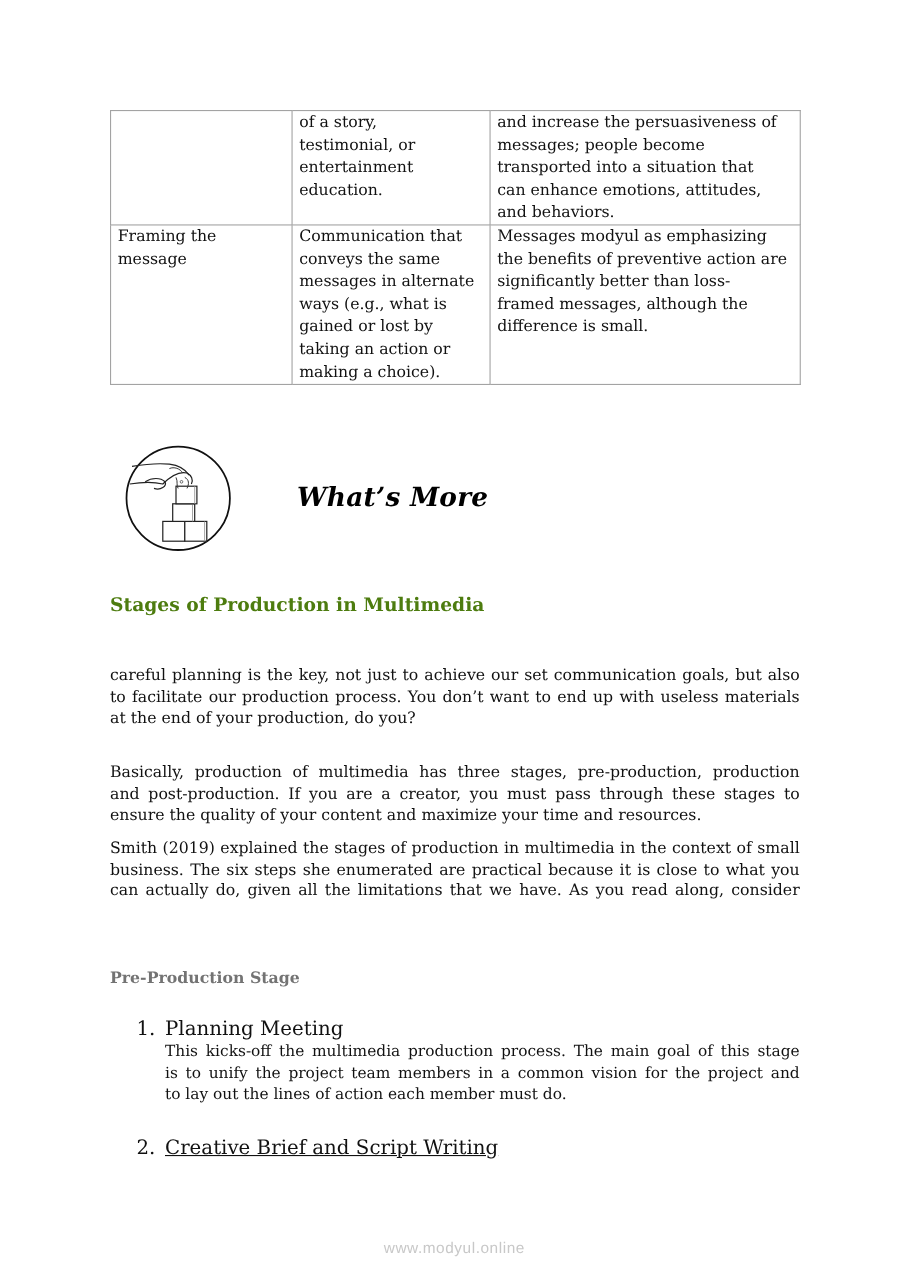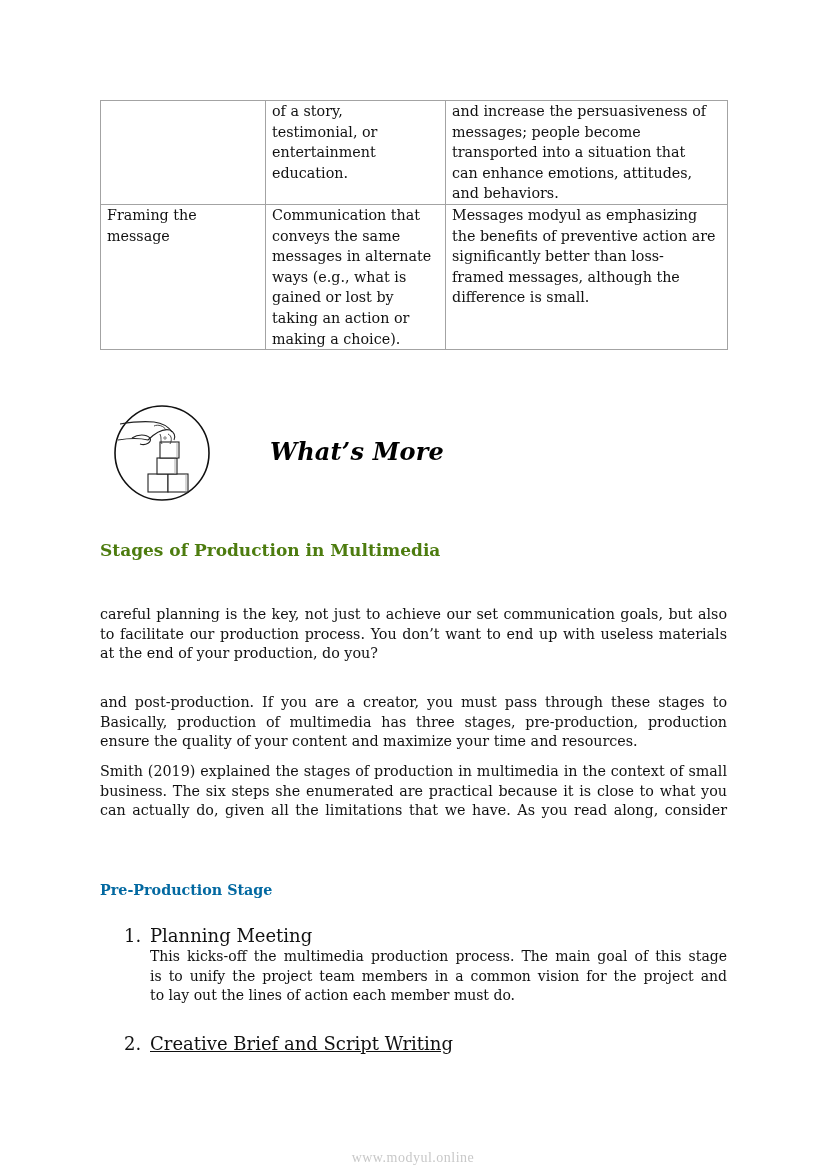--- a/index.html
+++ b/index.html
@@ -44,37 +44,37 @@
 
     .para {
       position: absolute; left: 100px; width: 627px;
       font-size: 14.3px; line-height: 19.6px; text-align: justify;
     }
     .para .ln { display: block; text-align: justify; text-align-last: justify; white-space: nowrap; }
     .para .ln.last { text-align-last: left; }
 
     .sub-title {
       position: absolute; left: 100px; top: 882px;
-      font-weight: bold; font-size: 14.3px; color: #0369a1;
+      font-weight: bold; font-size: 14.3px; color: #737373;
     }
 
     .list-item {
       position: absolute; left: 124px; font-size: 18px; line-height: 19.6px; margin-top: 15px;
     }
     .list-item .num { display: inline-block; width: 26px; }
     .list-item-body {
       position: absolute; left: 150px; width: 577px; font-size: 14px; line-height: 19.6px;
     }
     .list-item-body .ln { display: block; text-align: justify; text-align-last: justify; white-space: nowrap; }
     .list-item-body .ln.last { text-align-last: left; }
 
     .watermark {
       position: absolute; left: 0; width: 826px; top: 1126px; text-align: center;
-      font-family: Liberation Serif, serif;
-      font-size: 14px; color: #c8c8c8; letter-spacing: 0.5px; margin-top: 24px;
+      font-family: Liberation Sans, sans-serif;
+      font-size: 14px; color: #c8c8c8; letter-spacing: 0.5px;
     }
   </style>
 </head>
 <body>
 
 <div class="page">
 
   <table class="tbl">
     <colgroup>
         <col class="c1">
@@ -148,22 +148,22 @@
 
   <div class="section-title">Stages of Production in Multimedia</div>
 
   <div class="para" style="top:605px;">
     <span class="ln">careful planning is the key, not just to achieve our set communication goals, but also</span>
     <span class="ln">to facilitate our production process. You don’t want to end up with useless materials</span>
     <span class="ln last">at the end of your production, do you?</span>
   </div>
 
   <div class="para" style="top:693px;">
+    <span class="ln">Basically, production of multimedia has three stages, pre-production, production</span>
     <span class="ln">and post-production. If you are a creator, you must pass through these stages to</span>
-    <span class="ln">Basically, production of multimedia has three stages, pre-production, production</span>
     <span class="ln last">ensure the quality of your content and maximize your time and resources.</span>
   </div>
 
   <div class="para" style="top:762px;">
     <span class="ln">Smith (2019) explained the stages of production in multimedia in the context of small</span>
     <span class="ln">business. The six steps she enumerated are practical because it is close to what you</span>
     <span class="ln">can actually do, given all the limitations that we have. As you read along, consider</span>
   </div>
 
   <div class="sub-title">Pre-Production Stage</div>

